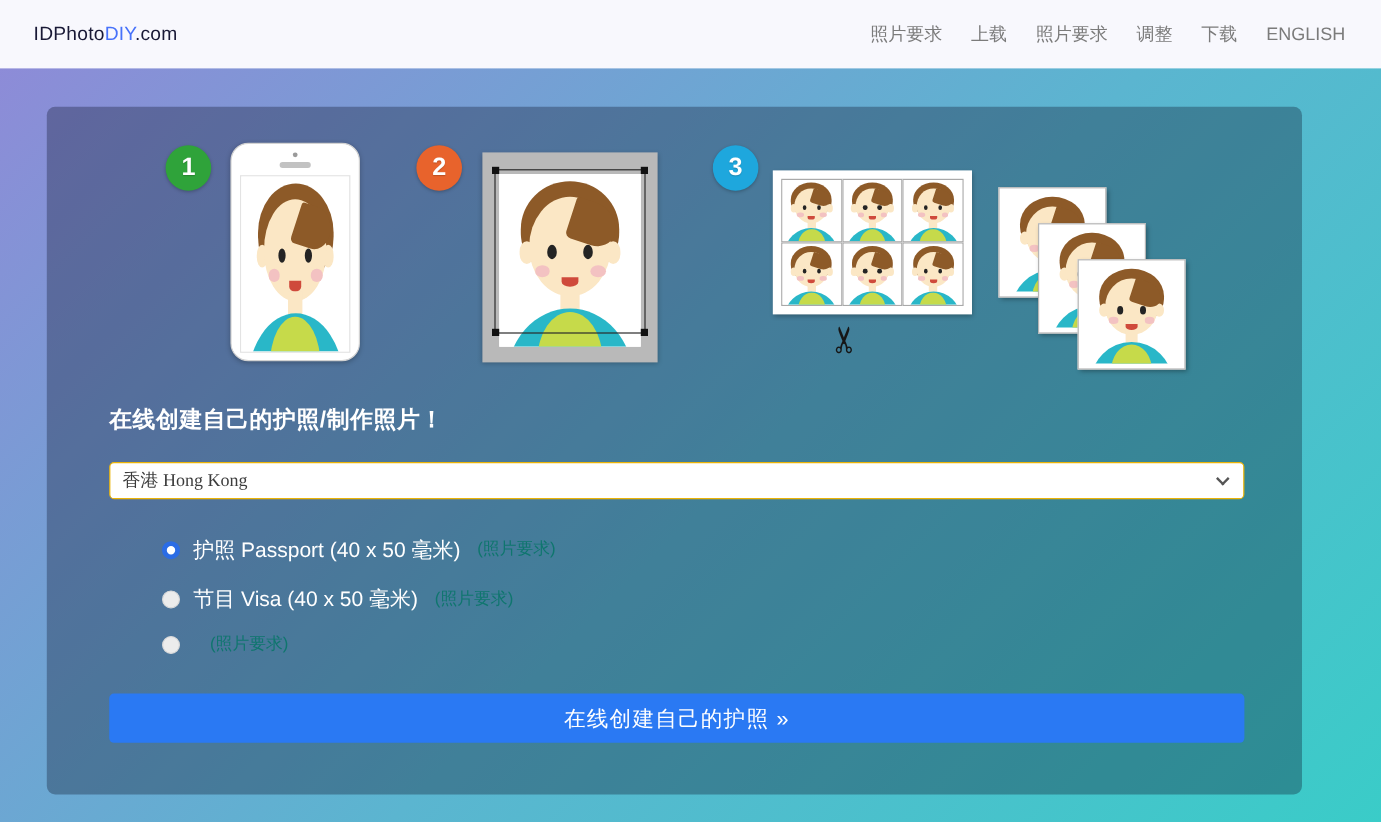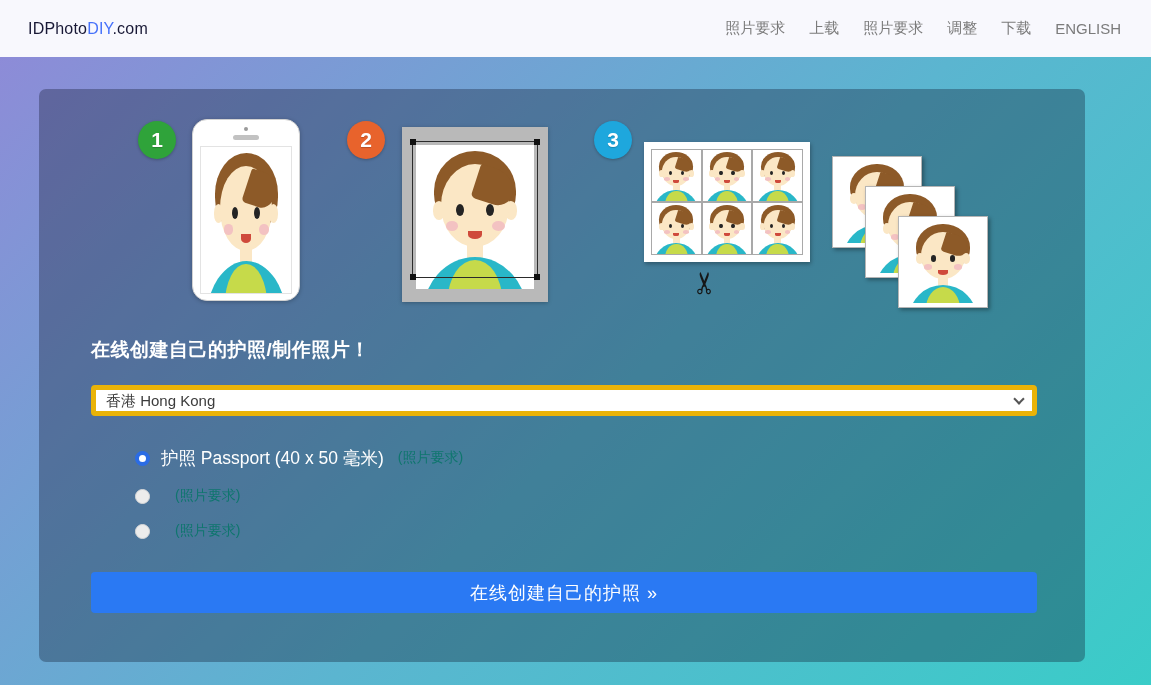--- a/index.html
+++ b/index.html
@@ -99,23 +99,23 @@
   .b-body  { left:5%; top:78%; width:90%; height:44%; background:#29b7c8;
              border-radius:50% 50% 0 0 / 95% 95% 0 0; }
   .b-vest  { left:27%; top:80%; width:46%; height:42%; background:#c6da4a;
              border-radius:50% 50% 0 0 / 65% 65% 0 0; }
 
   
   .heading { color:#fff; font-size:19px; font-weight:bold; margin:28px 0 0 0; letter-spacing:0.5px; }
 
   .select-wrap { position:relative; margin-top:22px; }
   select {
-    width:100%; height:31px; border:5px solid #eab308; border-radius:4px; background:#fff;
+    width:100%; height:31px; border:1px solid #eab308; border-radius:4px; background:#fff;
     font-size:15px; color:#3c3c3c; padding:0 30px 0 10px; appearance:none; -webkit-appearance:none;
-    font-family:Liberation Sans, sans-serif; outline:none;
+    font-family:Liberation Serif, serif; outline:none;
   }
   .chev { position:absolute; right:14px; top:10px; width:8px; height:8px;
           border-right:2px solid #555; border-bottom:2px solid #555;
           transform:rotate(45deg); pointer-events:none; }
 
   .options { margin:30px 0 0 44px; }
   .opt { display:flex; align-items:center; margin-bottom:17px; cursor:pointer; }
   .radio { width:15px; height:15px; border-radius:50%; background:#ececec; flex:none;
            margin-right:11px; border:1px solid #d9d9d9; }
   .radio.selected { background:#fff; border:4px solid #2b6ce5; }
@@ -379,20 +379,21 @@
   </div>
 
   <div class="options">
     <label class="opt">
       <span class="radio selected"></span>
       <span class="opt-label">护照 Passport (40 x 50 毫米)</span>
       <a class="req">(照片要求)</a>
     </label>
     <label class="opt">
       <span class="radio"></span>
+      <span class="opt-label">节目 Visa (40 x 50 毫米)</span>
       <a class="req">(照片要求)</a>
     </label>
     <label class="opt">
       <span class="radio"></span>
       <a class="req">(照片要求)</a>
     </label>
   </div>
 
   <button class="create-btn">在线创建自己的护照 »</button>
 

